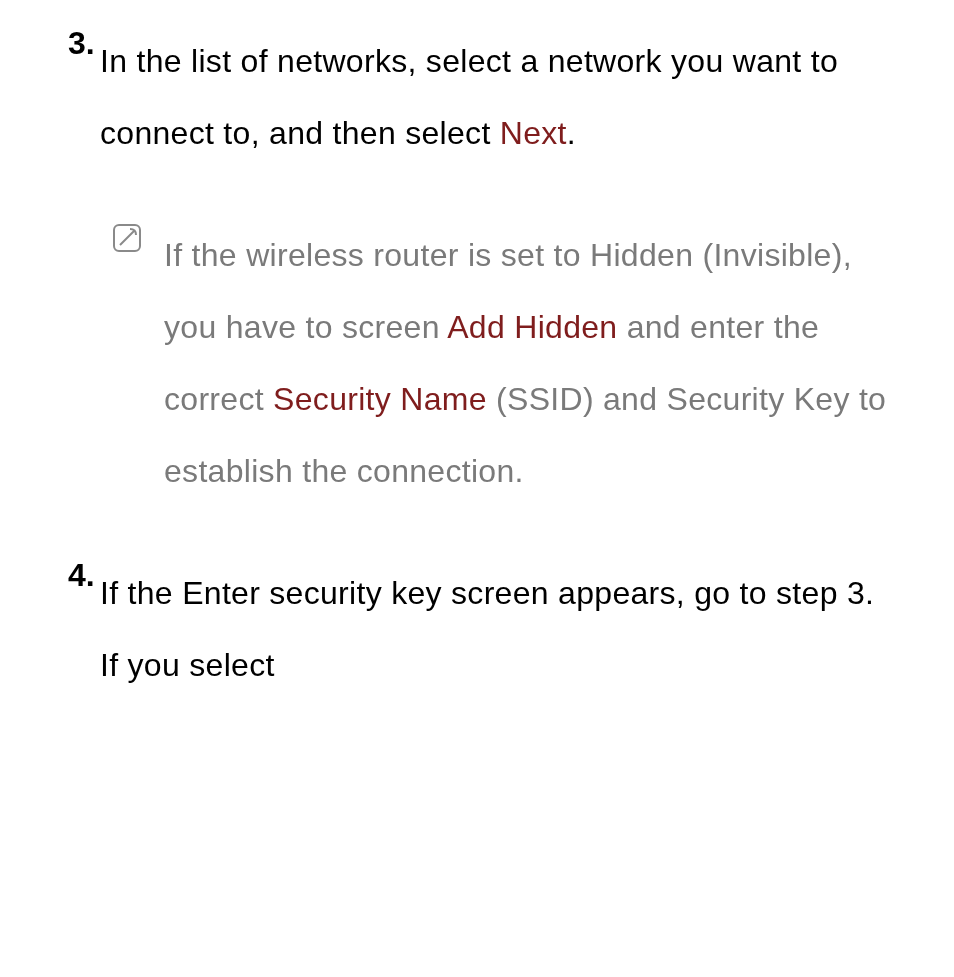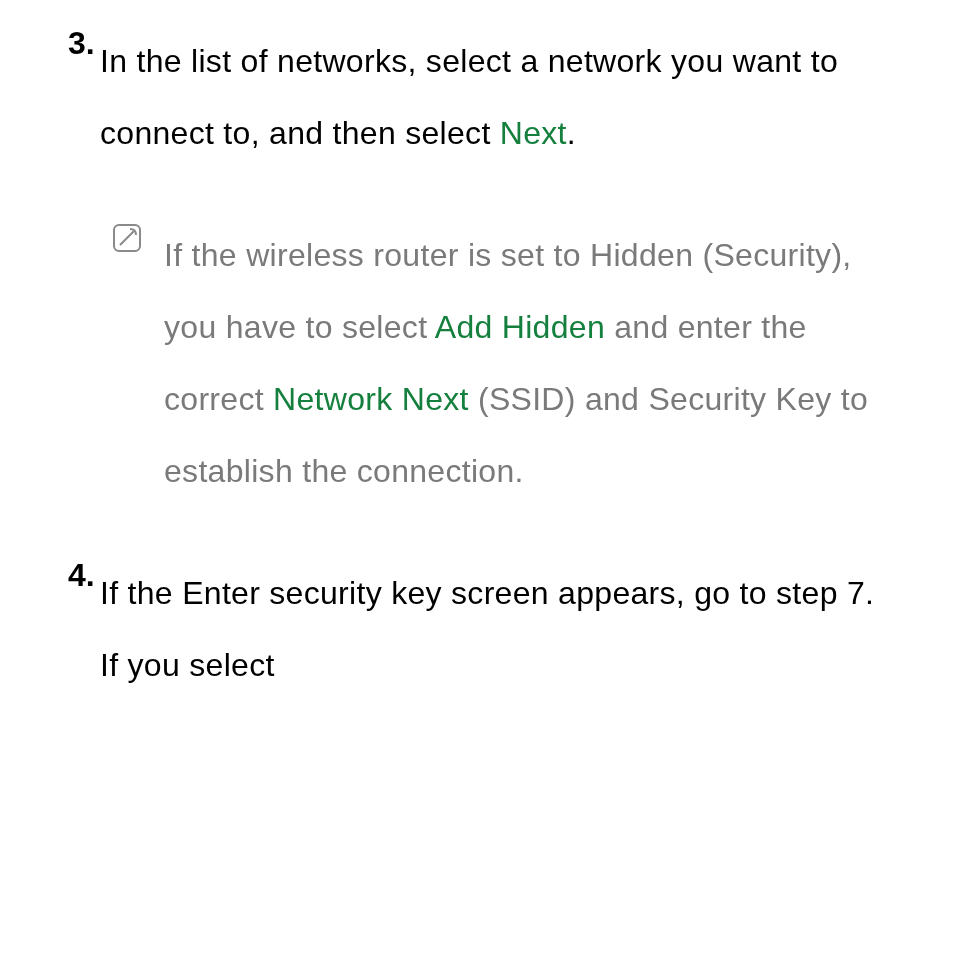--- a/index.html
+++ b/index.html
@@ -53,21 +53,21 @@
       width: 30px;
       height: 30px;
     }
     .note-text {
       font-size: 32px;
       line-height: 2.25;
       color: #7a7a7a;
       letter-spacing: 0.3px;
     }
     .link-blue {
-      color: #15803d;
+      color: #7f1d1d;
     }
     .black-text {
       color: #000000;
     }
   </style>
 </head>
 <body>
 
 <div class="step">
   <span class="step-number">3.</span>
@@ -77,21 +77,21 @@
 
   <div class="note-block">
     <span class="note-icon">
       <svg viewBox="0 0 30 30" xmlns="http://www.w3.org/2000/svg">
         <rect x="2" y="2" width="26" height="26" rx="5" ry="5" fill="none" stroke="#8a8a8a" stroke-width="2"></rect>
         <line x1="8" y1="22" x2="22" y2="8" stroke="#8a8a8a" stroke-width="2"></line>
         <path d="M 18 6 Q 24 6 24 12" fill="none" stroke="#8a8a8a" stroke-width="2"></path>
       </svg>
     </span>
     <div class="note-text">
-      <span>If the wireless router is set to Hidden (Security), you have to select </span><span class="link-blue">Add Hidden</span><span> and enter the correct </span><span class="link-blue">Network Next</span><span> (SSID) and Security Key to establish the connection.</span>
+      <span>If the wireless router is set to Hidden (Invisible), you have to screen </span><span class="link-blue">Add Hidden</span><span> and enter the correct </span><span class="link-blue">Security Name</span><span> (SSID) and Security Key to establish the connection.</span>
     </div>
   </div>
 </div>
 
 <div class="step">
   <span class="step-number">4.</span>
-  <div class="step-text">If the Enter security key screen appears, go to step 7. If you select</div>
+  <div class="step-text">If the Enter security key screen appears, go to step 3. If you select</div>
 </div>
 
 </body></html>

